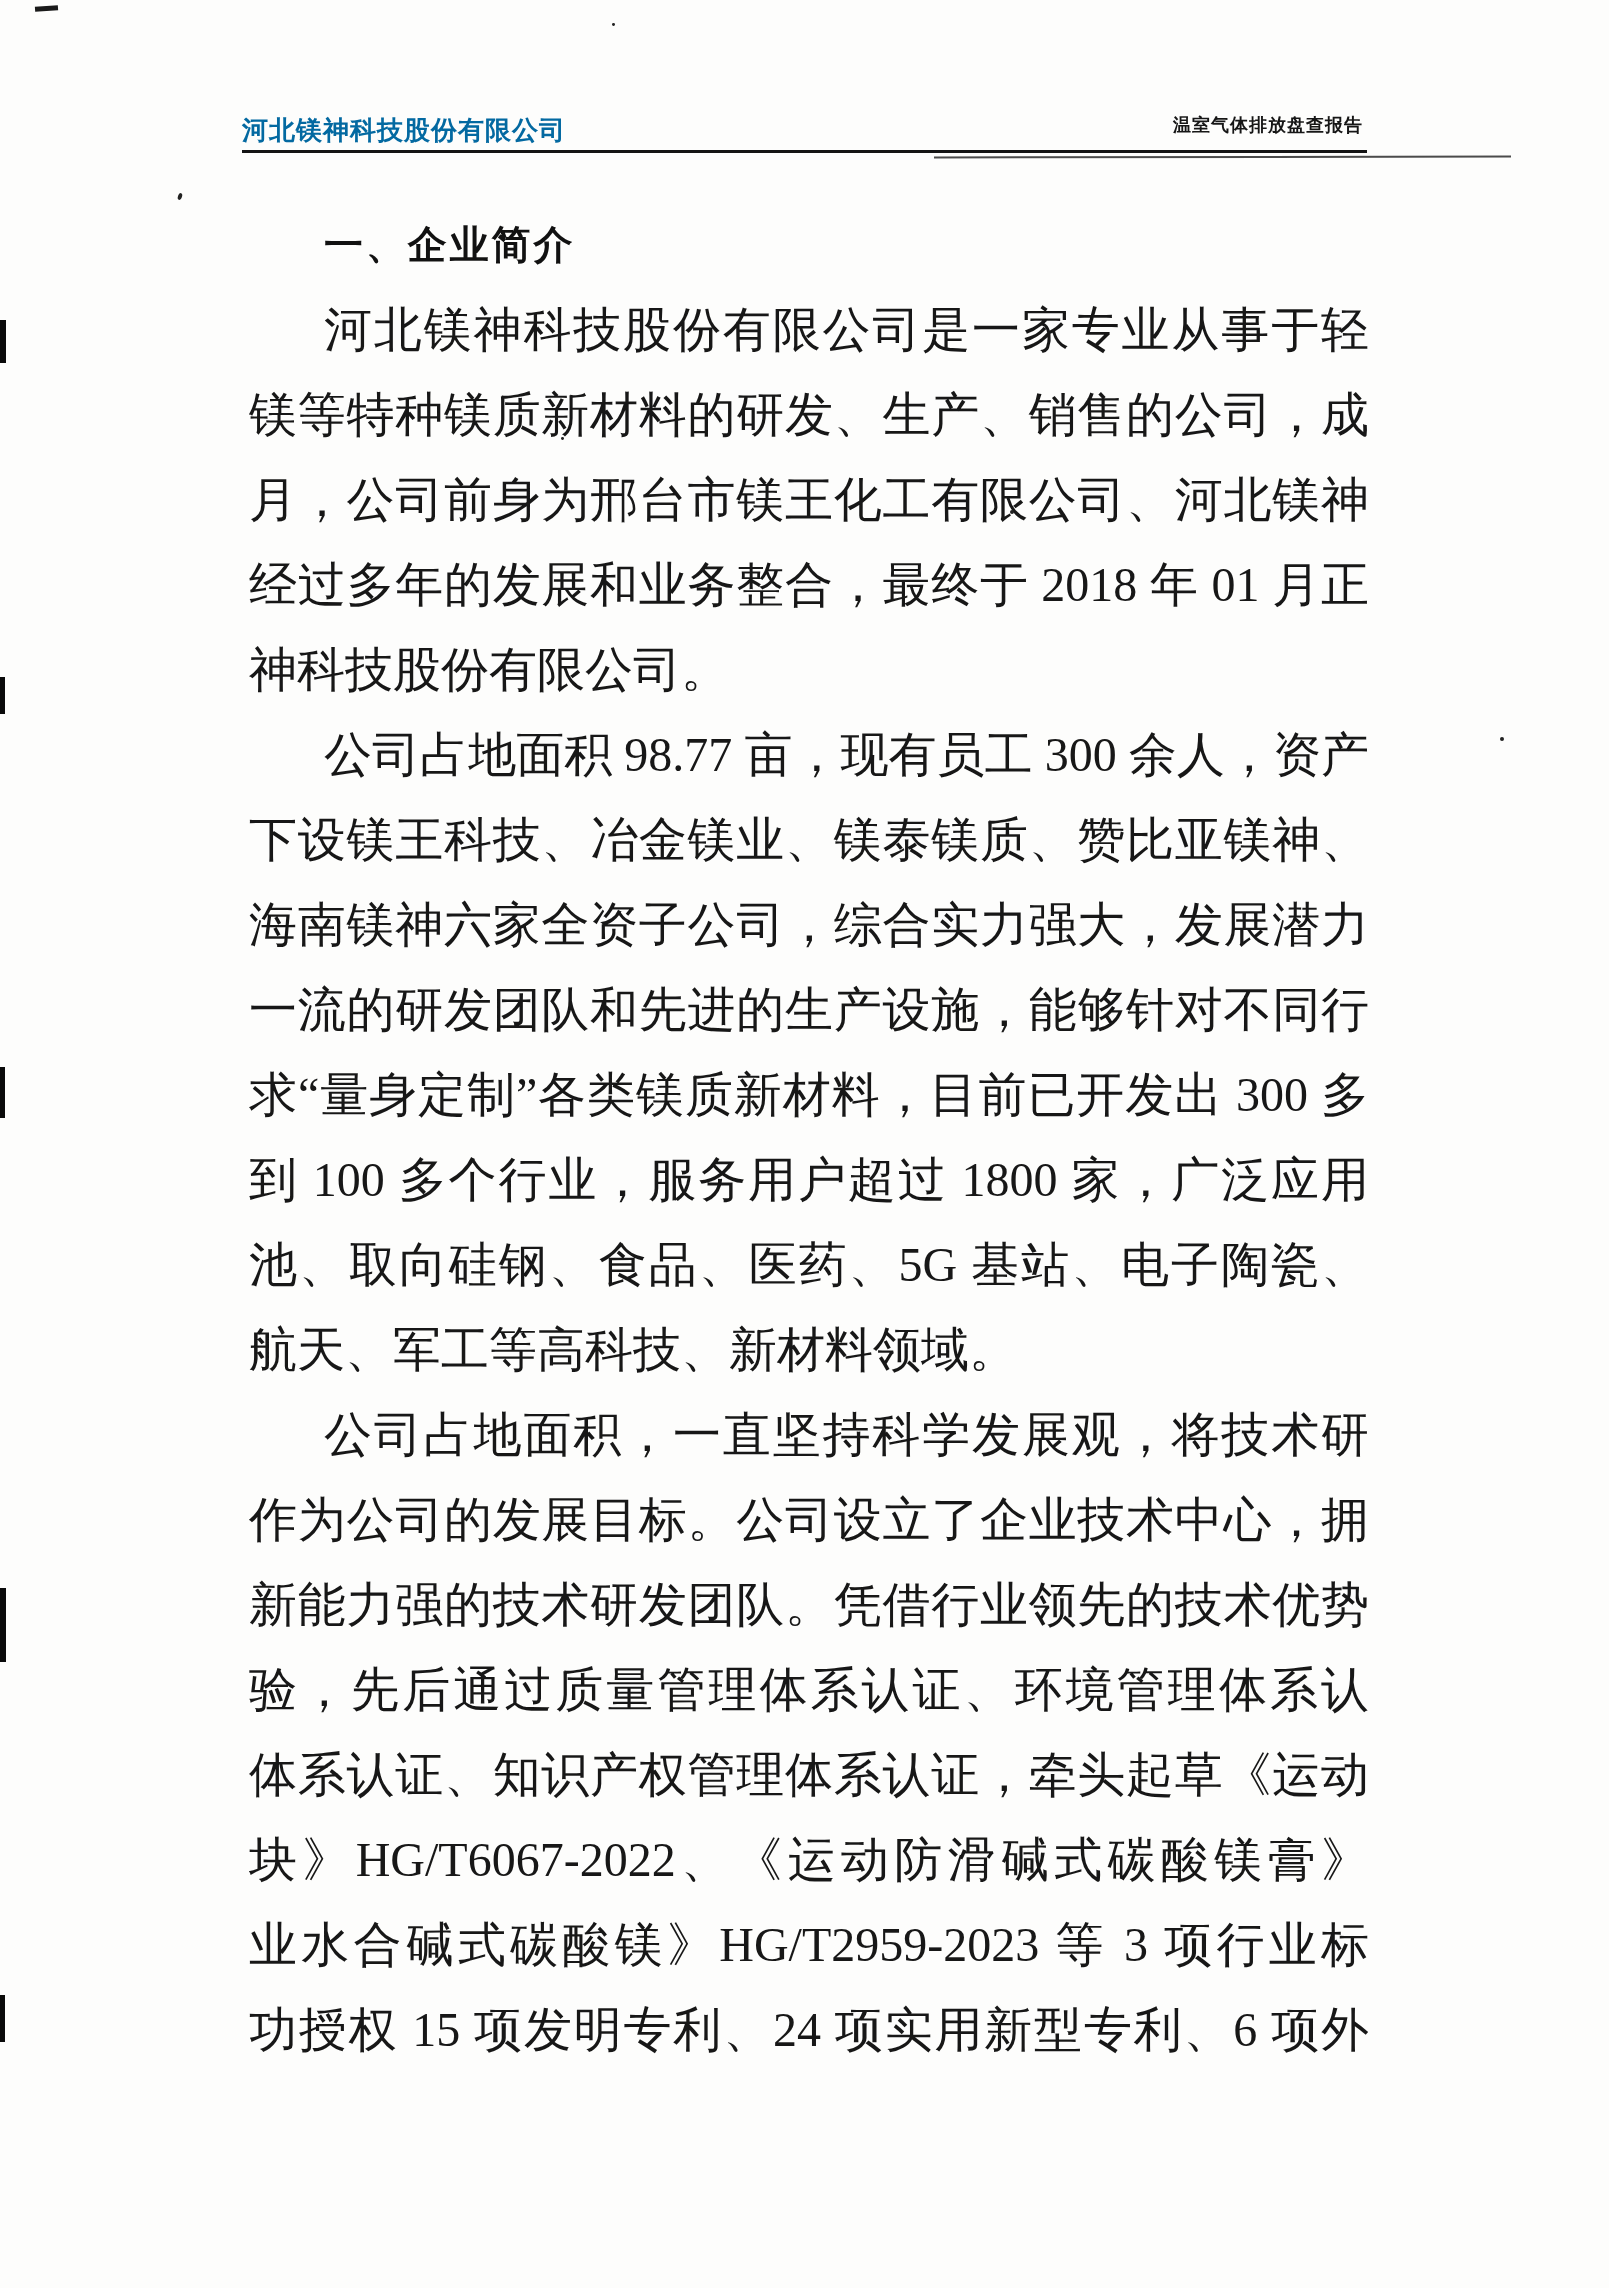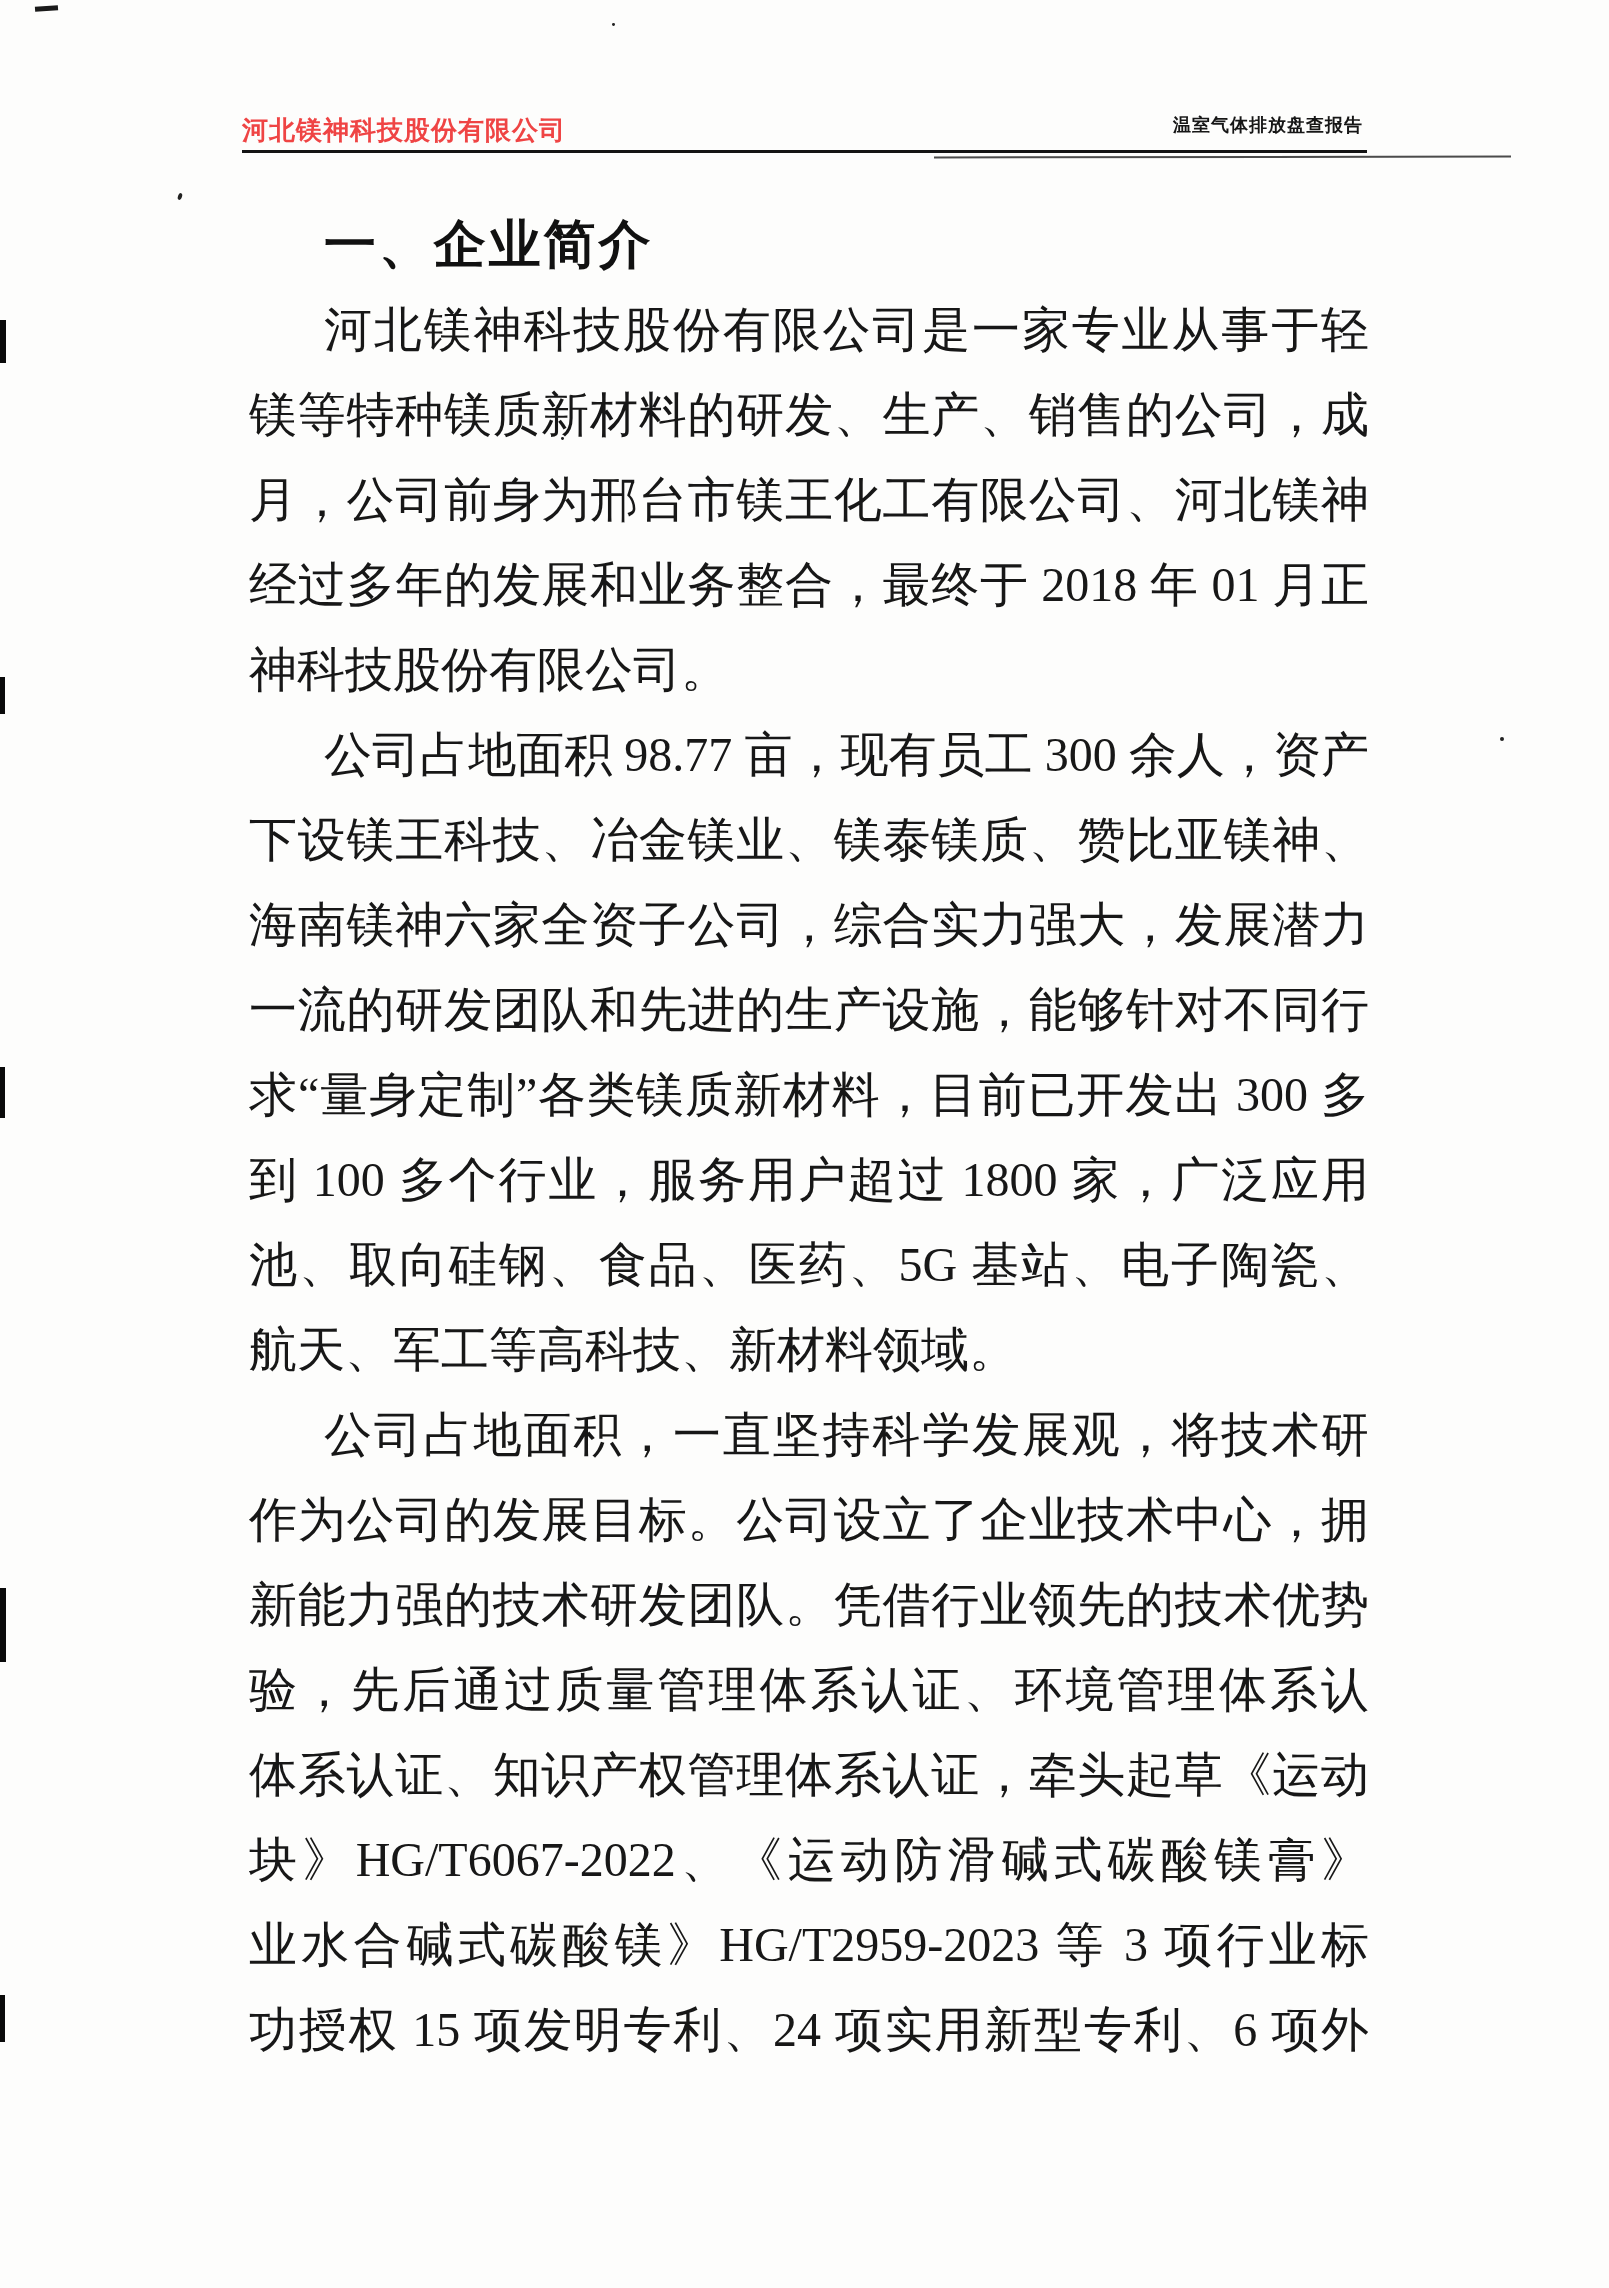--- a/index.html
+++ b/index.html
@@ -8,21 +8,21 @@
     width:1609px;height:2289px;
     background:#fdfdfc;
     overflow:hidden;
     font-family:"Liberation Serif","DejaVu Serif",serif;
     color:#1b1b1b;
   }
   
   .hdr-left{
     position:absolute;left:242px;top:113px;
     font-size:26px;font-weight:bold;letter-spacing:1px;
-    white-space:nowrap;color:#ef4444;
+    white-space:nowrap;color:#0369a1;
   }
   .hdr-right{
     position:absolute;top:113px;right:246px;
     font-size:18px;font-weight:bold;letter-spacing:1px;
     white-space:nowrap;color:#161616;
   }
   .hdr-rule{
     position:absolute;left:242px;top:150px;
     width:1125px;height:2.9px;background:#141414;
   }
@@ -41,21 +41,21 @@
     color:#171717;
     text-align:justify;
     text-align-last:justify;
     overflow:hidden;
   }
   .tline.plast{text-align-last:left;}
   .tline.indent{padding-left:75px;}
   .ttl{
     height:85px;line-height:85px;
     padding-left:75px;
-    font-size:52px;font-weight:bold;color:#111;
+    font-size:39px;font-weight:bold;color:#111;
     letter-spacing:2.9px;
   }
   
   .speck{position:absolute;background:#222;border-radius:50%;}
   .edge{position:absolute;left:0;background:#0a0a0a;}
   .dash{position:absolute;background:#1a1a1a;}
 </style>
 </head>
 <body>
 

